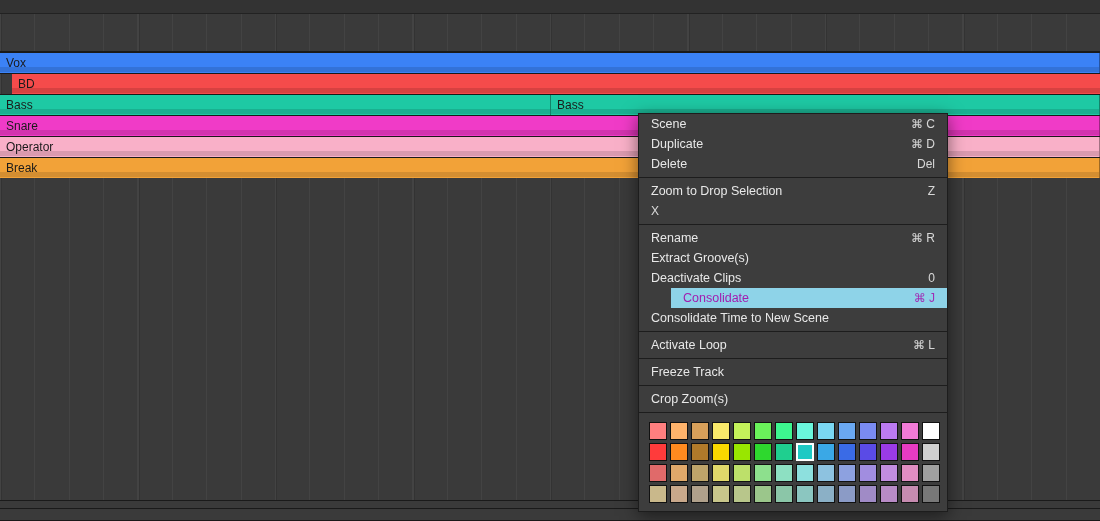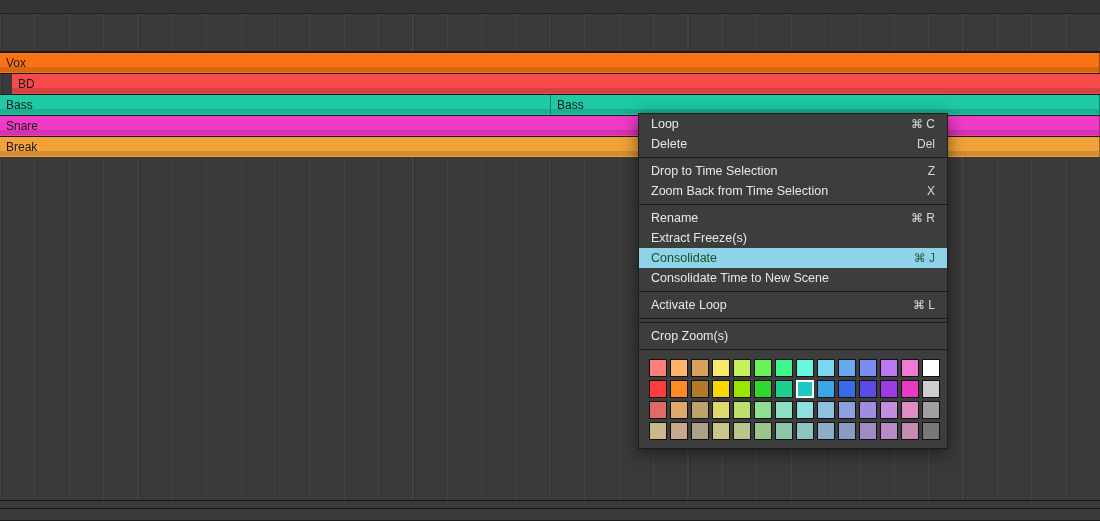--- a/index.html
+++ b/index.html
@@ -114,21 +114,22 @@
   .ctx-item {
     display: flex;
     justify-content: space-between;
     align-items: center;
     padding: 3px 12px;
     height: 20px;
     cursor: default;
   }
   .ctx-item.highlight {
     background: #8ed3e8;
-    color: #14532d;
+    color: #a21caf;
+    margin-left: 32px;
   }
   .ctx-item .shortcut { color: inherit; opacity: 0.9; font-size: 12px;}
   .ctx-sep {
     height: 1px;
     background: #1d1d1d;
     margin: 3px 0;
   }
 
   .color-grid {
     padding: 6px 10px 8px 10px;
@@ -152,81 +153,95 @@
 <div class="arrangement">
   <div class="grid"></div>
 
   <div class="ruler-zone">
     <div class="ruler-top"></div>
     <div class="ruler-bottom"></div>
   </div>
 
   <div class="clips" id="clips">
       <div class="clip-row">
-        <div class="clip" style="left: 0px; width: 1100px; background: #f97316;"><span>Vox</span><div class="clip-border"></div></div>
+        <div class="clip" style="left: 0px; width: 1100px; background: #3b82f6;"><span>Vox</span><div class="clip-border"></div></div>
       </div>
       <div class="clip-row">
         <div class="clip" style="left: 12px; width: 1100px; background: rgb(245, 75, 75);"><span>BD</span><div class="clip-border"></div></div>
       </div>
       <div class="clip-row">
         <div class="clip" style="left: 0px; width: 551px; background: rgb(30, 201, 164);"><span>Bass</span><div class="clip-border"></div></div>
         <div class="clip" style="left: 551px; width: 549px; background: rgb(30, 201, 164);"><span>Bass</span><div class="clip-border"></div></div>
       </div>
       <div class="clip-row">
         <div class="clip" style="left: 0px; width: 1100px; background: rgb(240, 59, 199);"><span>Snare</span><div class="clip-border"></div></div>
       </div>
       <div class="clip-row">
+        <div class="clip" style="left: 0px; width: 1100px; background: rgb(249, 176, 200);"><span>Operator</span><div class="clip-border"></div></div>
+      </div>
+      <div class="clip-row">
         <div class="clip" style="left: 0px; width: 1100px; background: rgb(242, 162, 56);"><span>Break</span><div class="clip-border"></div></div>
       </div>
     </div>
 
 
   <div class="bottom-divider"></div>
 
   <div class="ctx-menu" id="ctx">
       <div class="ctx-item">
-        <span>Loop</span>
+        <span>Scene</span>
         <span class="shortcut">⌘ C</span>
+      </div>
+      <div class="ctx-item">
+        <span>Duplicate</span>
+        <span class="shortcut">⌘ D</span>
       </div>
       <div class="ctx-item">
         <span>Delete</span>
         <span class="shortcut">Del</span>
       </div>
       <div class="ctx-sep"></div>
       <div class="ctx-item">
-        <span>Drop to Time Selection</span>
+        <span>Zoom to Drop Selection</span>
         <span class="shortcut">Z</span>
       </div>
       <div class="ctx-item">
-        <span>Zoom Back from Time Selection</span>
         <span class="shortcut">X</span>
       </div>
       <div class="ctx-sep"></div>
       <div class="ctx-item">
         <span>Rename</span>
         <span class="shortcut">⌘ R</span>
       </div>
       <div class="ctx-item">
-        <span>Extract Freeze(s)</span>
+        <span>Extract Groove(s)</span>
         <span class="shortcut"></span>
+      </div>
+      <div class="ctx-item">
+        <span>Deactivate Clips</span>
+        <span class="shortcut">0</span>
       </div>
       <div class="ctx-item highlight">
         <span>Consolidate</span>
         <span class="shortcut">⌘ J</span>
       </div>
       <div class="ctx-item">
         <span>Consolidate Time to New Scene</span>
         <span class="shortcut"></span>
       </div>
       <div class="ctx-sep"></div>
       <div class="ctx-item">
         <span>Activate Loop</span>
         <span class="shortcut">⌘ L</span>
       </div>
       <div class="ctx-sep"></div>
+      <div class="ctx-item">
+        <span>Freeze Track</span>
+        <span class="shortcut"></span>
+      </div>
       <div class="ctx-sep"></div>
       <div class="ctx-item">
         <span>Crop Zoom(s)</span>
         <span class="shortcut"></span>
       </div>
       <div class="ctx-sep"></div>
       <div class="color-grid">
         <div class="swatch" style="background: rgb(255, 127, 127);"></div>
         <div class="swatch" style="background: rgb(255, 179, 107);"></div>
         <div class="swatch" style="background: rgb(216, 160, 90);"></div>

